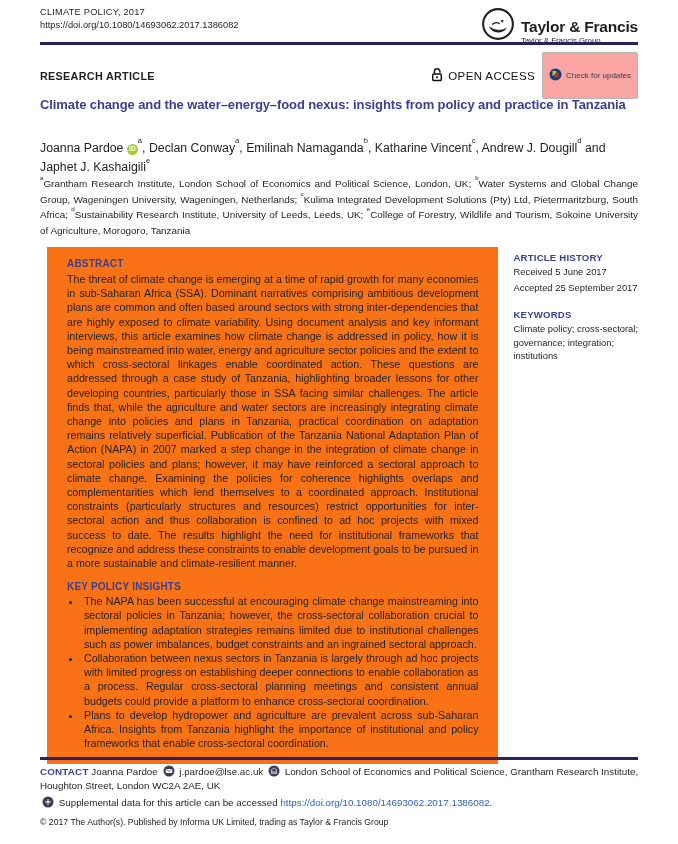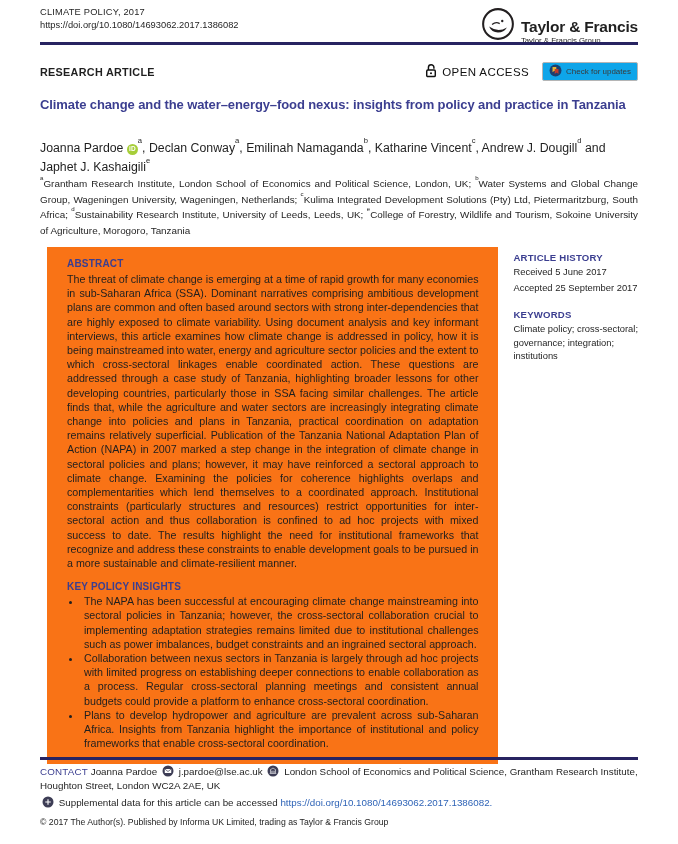--- a/index.html
+++ b/index.html
@@ -15,25 +15,25 @@
   .journal-line{font-size:9.3px;letter-spacing:0.2px;}
   .doi-line{font-size:9.3px;margin-top:3px;}
   .tf-logo{display:flex;align-items:flex-end;gap:6px;}
   .tf-name{font-size:15.5px;font-weight:bold;letter-spacing:-0.2px;display:block;line-height:1.05;}
   .tf-sub{font-size:7.8px;display:block;color:#222;margin-top:1px;}
 
   .rule-thick{position:absolute;top:42px;left:40px;width:598px;height:3px;background:#272361;}
   .rule-thin{position:absolute;top:757px;left:40px;width:598px;height:2.5px;background:#272361;}
 
   
-  .type-row{position:absolute;top:62px;left:40px;width:598px;display:flex;align-items:center;}
+  .type-row{position:absolute;top:52px;left:40px;width:598px;display:flex;align-items:center;}
   .article-type{font-size:10.8px;font-weight:bold;letter-spacing:0.3px;}
-  .type-right{margin-left:auto;display:flex;align-items:center;gap:13px;}
+  .type-right{margin-left:auto;display:flex;align-items:center;gap:7px;}
   .open-access{display:flex;align-items:center;gap:5px;font-size:11.5px;letter-spacing:0.4px;color:#111;}
-  .check-badge{display:flex;align-items:center;gap:4px;font-size:8px;color:#3a3a3a;background:#0ea5e9;border:1px solid #b5b5b5;border-radius:2px;padding:1px 6px;cursor:pointer;justify-content:center;}
+  .check-badge{display:flex;align-items:center;gap:4px;font-size:8px;color:#3a3a3a;background:#fca5a5;border:1px solid #b5b5b5;border-radius:2px;padding:15px 6px;cursor:pointer;justify-content:center;}
 
   
   .title{position:absolute;top:96px;left:40px;width:594px;margin:0;font-size:13px;line-height:1.4;color:#3b3e90;font-weight:bold;letter-spacing:-0.1px;}
   .authors{position:absolute;top:139px;left:40px;width:598px;margin:0;font-size:12.3px;line-height:1.55;color:#1f1f1f;}
   .orcid{display:inline-flex;width:11px;height:11px;border-radius:50%;background:#a6ce39;color:#fff;font-size:6.5px;font-weight:bold;align-items:center;justify-content:center;vertical-align:1px;}
   .affiliations{position:absolute;top:176px;left:40px;width:598px;margin:0;font-size:9.9px;line-height:15.6px;text-align:justify;}
 
   
   .main-cols{position:absolute;top:247px;left:40px;width:598px;display:flex;align-items:flex-start;}
   .abstract-box{margin-left:7px;box-sizing:border-box;width:463px;background:#f97316;padding:11px 20px 13px;}
@@ -43,21 +43,21 @@
   .kpi-list{margin:2px 0 0;padding-left:15px;}
   .kpi-list li{font-size:10.7px;line-height:14.2px;text-align:justify;padding-left:2px;}
   .side-col{margin-left:15px;width:128px;padding-top:5px;}
   .side-label{margin:0;font-size:9.6px;color:#3b3e90;font-weight:bold;letter-spacing:0.2px;}
   .side-text{margin:2px 0 0;font-size:9.4px;line-height:13.6px;}
   .side-label.kw{margin-top:15px;}
 
   
   .footer{position:absolute;top:765px;left:40px;width:600px;}
   .contact-line{margin:0;font-size:9.8px;line-height:14.2px;}
-  .contact-label{color:#3b3e90;font-weight:normal;letter-spacing:0.2px;}
+  .contact-label{color:#3b3e90;font-weight:bold;letter-spacing:0.2px;}
   .circle-icon{display:inline-block;width:12px;height:12px;vertical-align:-2px;margin:0 2px;}
   .supp-line{margin:3px 0 0;font-size:9.8px;line-height:13px;}
   .link{color:#2f64b7;text-decoration:none;cursor:pointer;}
   .copyright{margin:8px 0 15px;font-size:8.7px;line-height:11.8px;}
   .license{margin:1px 0 0;font-size:8.7px;line-height:11.8px;}
 </style>
 </head>
 <body>
 
 <div>

